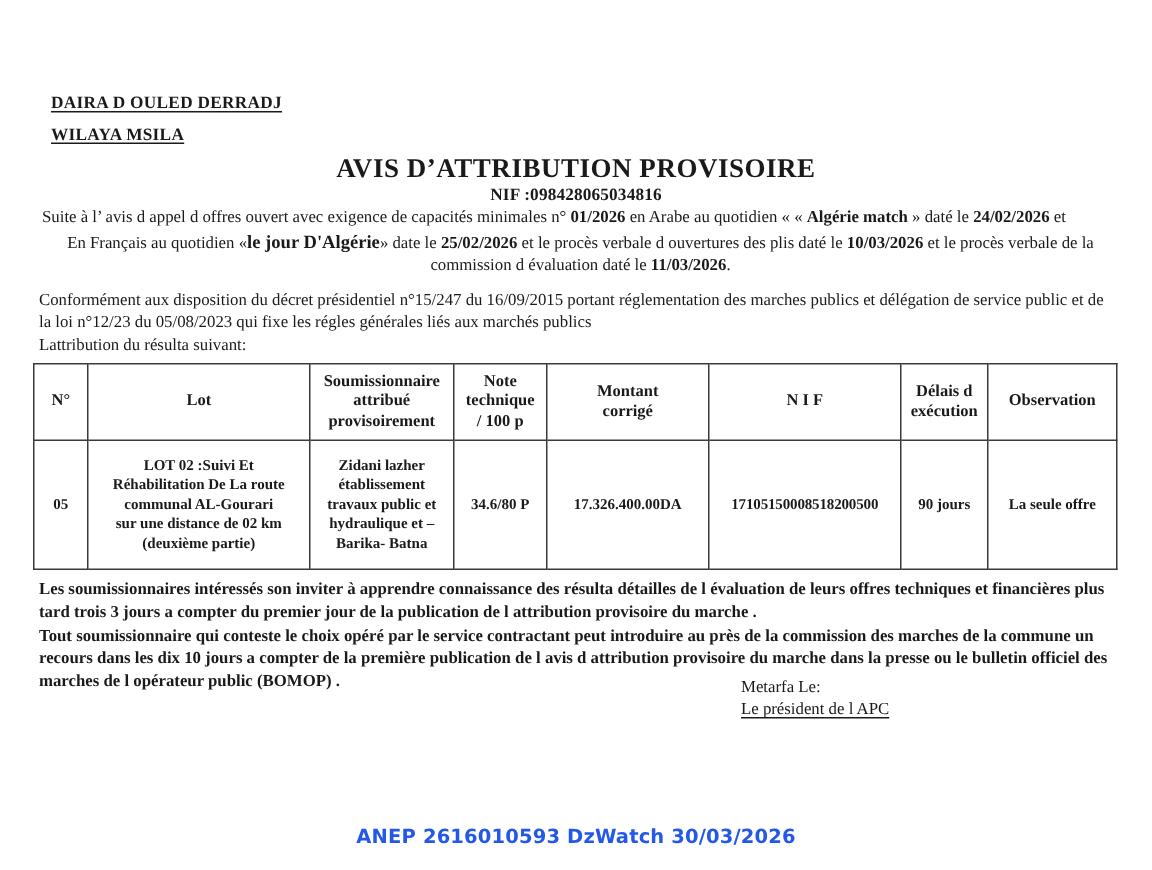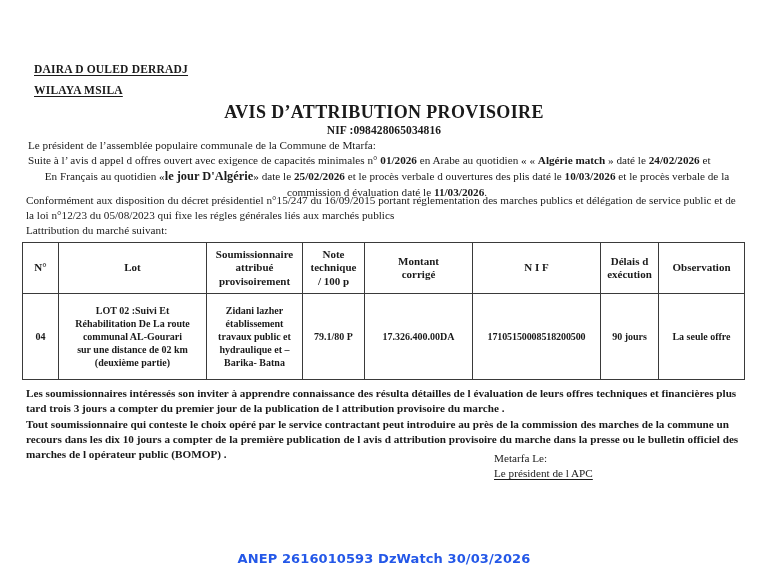--- a/index.html
+++ b/index.html
@@ -195,23 +195,20 @@
     <span class="lh-row"><span class="lh-line">WILAYA MSILA</span></span>
   </div>
 
   <div class="title-block">
     <span class="doc-title">AVIS D’ATTRIBUTION PROVISOIRE</span>
     <span class="doc-nif">NIF :098428065034816</span>
   </div>
 
   <div class="intro">
     <p>
-      <span>Le président de l’assemblée populaire communale de la Commune de Mtarfa:</span>
-    </p>
-    <p>
       <span>Suite à l’ avis d appel d offres ouvert avec  exigence de capacités minimales n°</span>
       <span class="b">01/2026</span>
       <span>en Arabe au quotidien « «</span>
       <span class="b">Algérie match</span>
       <span>» daté le</span>
       <span class="b">24/02/2026</span>
       <span>et</span>
     </p>
     <p class="ctr">
       <span>En Français au quotidien «</span><span class="bigger-b">le jour D'Algérie</span><span>» date le</span>
@@ -222,21 +219,21 @@
     </p>
     <p class="ctr">
       <span>commission d évaluation daté le</span>
       <span class="b">11/03/2026</span><span>.</span>
     </p>
   </div>
 
   <div class="legal">
     <p>Conformément aux disposition  du décret présidentiel n°15/247 du 16/09/2015  portant réglementation des marches publics et délégation de service public et de</p>
     <p>la loi n°12/23 du 05/08/2023 qui fixe les régles générales liés aux marchés publics</p>
-    <p>Lattribution du marché suivant:</p>
+    <p>Lattribution du résulta suivant:</p>
   </div>
 
   <div class="tbl-wrap">
     <table class="award">
       <colgroup>
         <col class="col-no">
           <col class="col-lot">
           <col class="col-bidder">
           <col class="col-note">
         <col class="col-amount">
@@ -265,36 +262,36 @@
           <th>N I F</th>
           <th>
             <span>Délais d</span><br>
             <span>exécution</span>
           </th>
           <th>Observation</th>
         </tr>
       </thead>
       <tbody>
         <tr class="row-data">
-          <td class="cell-no">04</td>
+          <td class="cell-no">05</td>
           <td class="cell-lot">
             <span>LOT 02 :Suivi Et</span><br>
             <span>Réhabilitation De La route</span><br>
             <span>communal AL-Gourari</span><br>
             <span>sur une distance de 02 km</span><br>
             <span>(deuxième partie)</span>
           </td>
           <td class="cell-bidder">
             <span>Zidani lazher</span><br>
             <span>établissement</span><br>
             <span>travaux public et</span><br>
             <span>hydraulique et –</span><br>
             <span>Barika- Batna</span>
           </td>
-          <td class="cell-note">79.1/80 P</td>
+          <td class="cell-note">34.6/80 P</td>
           <td class="cell-amount">17.326.400.00DA</td>
           <td class="cell-nif">17105150008518200500</td>
           <td class="cell-delay">90 jours</td>
           <td class="cell-obs">La seule offre</td>
         </tr>
       </tbody>
     </table>
   </div>
 
   <div class="closing">

